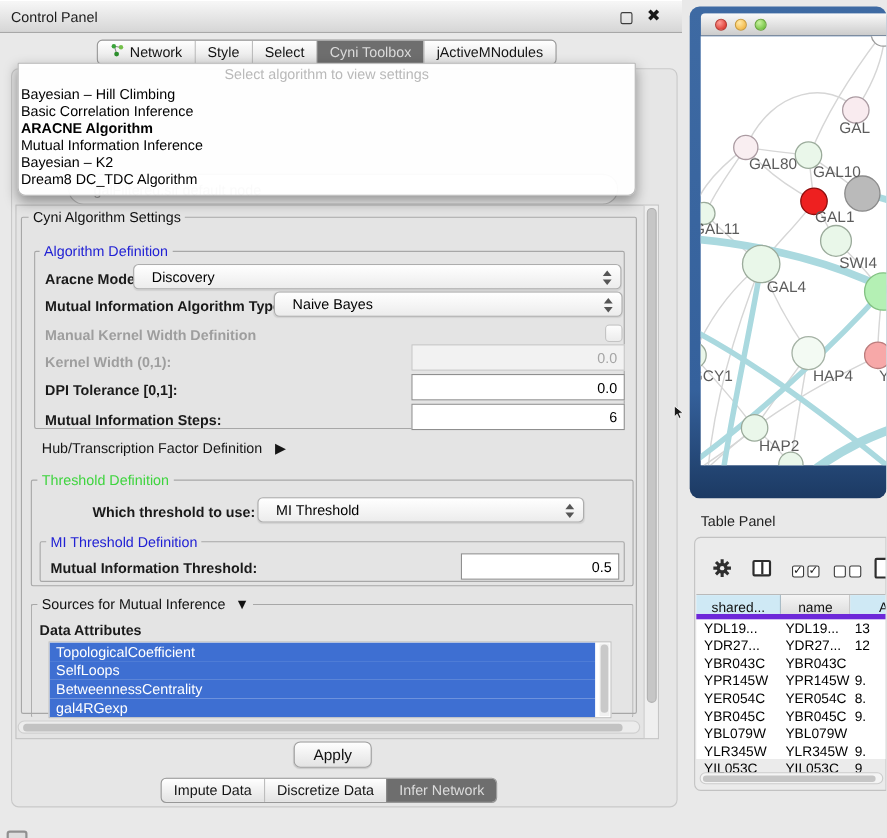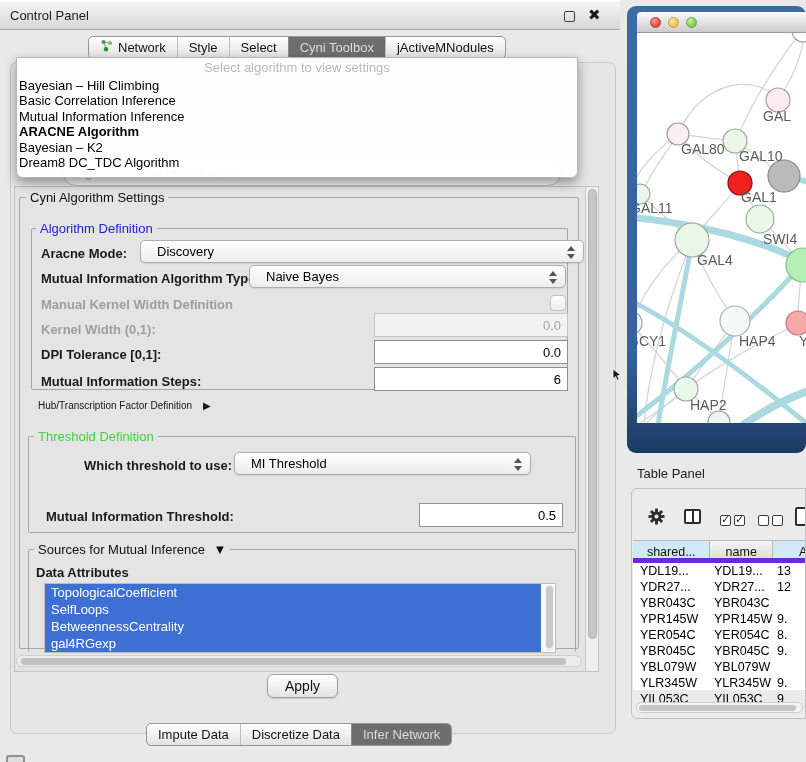--- a/index.html
+++ b/index.html
@@ -15,21 +15,21 @@
   .close-btn{position:absolute;left:588px;top:5px;font-size:15px;font-weight:bold;color:#1a1a1a;line-height:18px;}
 
   .content-panel{left:10px;top:62px;width:606px;height:672px;background:#e6e6e6;border:1px solid #c9c9c9;border-radius:7px;}
 
   
   .seg{display:flex;border:1px solid #979797;border-radius:5px;overflow:hidden;background:linear-gradient(#ffffff,#e2e2e2);height:23px;}
   .seg .tab{padding:0 11px;line-height:21px;font-size:13px;color:#141414;border-left:1px solid #bdbdbd;display:flex;align-items:center;gap:5px;white-space:nowrap;}
   .seg .tab:first-child{border-left:none;}
   .seg .tab.active{background:#6e6e6e;color:#dcdcdc;border-left-color:#8a8a8a;align-items:center;}
   #top-tabs{left:88px;top:36px;}
-  #bottom-tabs{left:146px;top:707px;margin-top:16px;}
+  #bottom-tabs{left:146px;top:707px;}
 
   
   .popup{left:16px;top:57px;width:562px;height:121px;background:rgba(255,255,255,0.94);border:1px solid #b5b5b5;border-radius:1px 1px 7px 7px;box-shadow:0 5px 12px rgba(0,0,0,0.38);z-index:50;}
   .popup .ph{height:20px;line-height:20px;text-align:center;color:#b9b9b9;font-size:13px;}
   .popup .it{height:15.4px;line-height:15.4px;font-size:13px;color:#000;padding-left:2px;white-space:nowrap;}
   .popup .it.bold{font-weight:bold;}
   .ghost-combo{left:62px;top:158px;width:500px;height:28px;border:1px solid #bdbdbd;border-radius:14px;background:#f3f3f3;z-index:4;}
   .ghost-combo span{position:absolute;left:22px;top:6px;font-size:13px;color:#a9a9a9;}
 
   
@@ -142,21 +142,21 @@
 
   <div class="group" style="left:19px;top:197px;width:560px;height:452px;text-decoration:underline;">
     <div class="group-label lbl-black" style="left:6px;top:-8px;">Cyni Algorithm Settings</div>
   </div>
 
   <div class="group" style="left:31px;top:228px;width:537px;height:162px;">
     <div class="group-label lbl-blue" style="left:4px;top:-8px;">Algorithm Definition</div>
   </div>
 
   <div class="blabel" style="left:41px;top:246px;">Aracne Mode:</div>
-  <div class="combo abs" style="left:140px;top:240px;width:444px;">
+  <div class="combo abs" style="left:121px;top:240px;width:444px;">
     <span class="val">Discovery</span>
     <span class="spin"></span>
   </div>
 
   <div class="blabel" style="left:41px;top:271px;">Mutual Information Algorithm Type:</div>
   <div class="combo abs" style="left:249px;top:265px;width:317px;">
     <span class="val">Naive Bayes</span>
     <span class="spin"></span>
   </div>
 
@@ -165,32 +165,35 @@
 
   <div class="glabel" style="left:41px;top:322px;">Kernel Width (0,1):</div>
   <input class="tfield disabled" style="left: 374px; top: 313px; width: 194px;" readonly="" value="0.0">
 
   <div class="blabel" style="left:41px;top:347px;">DPI Tolerance [0,1]:</div>
   <input class="tfield" style="left: 374px; top: 340px; width: 194px;" readonly="" value="0.0">
 
   <div class="blabel" style="left:41px;top:374px;">Mutual Information Steps:</div>
   <input class="tfield" style="left: 374px; top: 367px; width: 194px;" readonly="" value="6">
 
-  <div class="abs" style="left:38px;top:400px;font-size:10px;color:#161616;">
+  <div class="abs" style="left:38px;top:400px;font-size:13px;color:#161616;">
     <span>Hub/Transcription Factor Definition</span>
     <span style="margin-left:8px;">▶</span>
   </div>
 
   <div class="group" style="left:28px;top:436px;width:548px;height:97px;">
     <div class="group-label lbl-green" style="left:5px;top:-8px;">Threshold Definition</div>
   </div>
   <div class="blabel" style="left:84px;top:458px;">Which threshold to use:</div>
   <div class="combo abs" style="left:234px;top:452px;width:297px;">
     <span class="val">MI Threshold</span>
     <span class="spin"></span>
+  </div>
+  <div class="group" style="left:36px;top:492px;width:532px;height:37px;">
+    <div class="group-label lbl-blue" style="left:5px;top:-8px;">MI Threshold Definition</div>
   </div>
   <div class="blabel" style="left:46px;top:509px;">Mutual Information Threshold:</div>
   <input class="tfield" style="left: 419px; top: 503px; width: 144px;" readonly="" value="0.5">
 
   <div class="group" style="left:28px;top:549px;width:548px;height:103px;border-bottom:none;">
     <div class="group-label lbl-black" style="left:5px;top:-8px;">
       <span>Sources for Mutual Inference</span>
       <span style="margin-left:5px;">▼</span>
     </div>
   </div>
@@ -222,22 +225,22 @@
   <div class="abs mini-icon"></div>
 
   <div class="abs ghost-combo">
     <span>galFiltered.sif default node</span>
   </div>
   <div class="abs popup">
     <div class="ph">Select algorithm to view settings</div>
     <div id="algo-items">
         <div class="it">Bayesian – Hill Climbing</div>
         <div class="it">Basic Correlation Inference</div>
+        <div class="it bold">ARACNE Algorithm</div>
         <div class="it">Mutual Information Inference</div>
-        <div class="it bold">ARACNE Algorithm</div>
         <div class="it">Bayesian – K2</div>
         <div class="it">Dream8 DC_TDC Algorithm</div>
       </div>
   </div>
 
   <div class="abs net-frame">
     <div class="net-titlebar">
       <div class="light red"></div>
       <div class="light yellow"></div>
       <div class="light green"></div>

